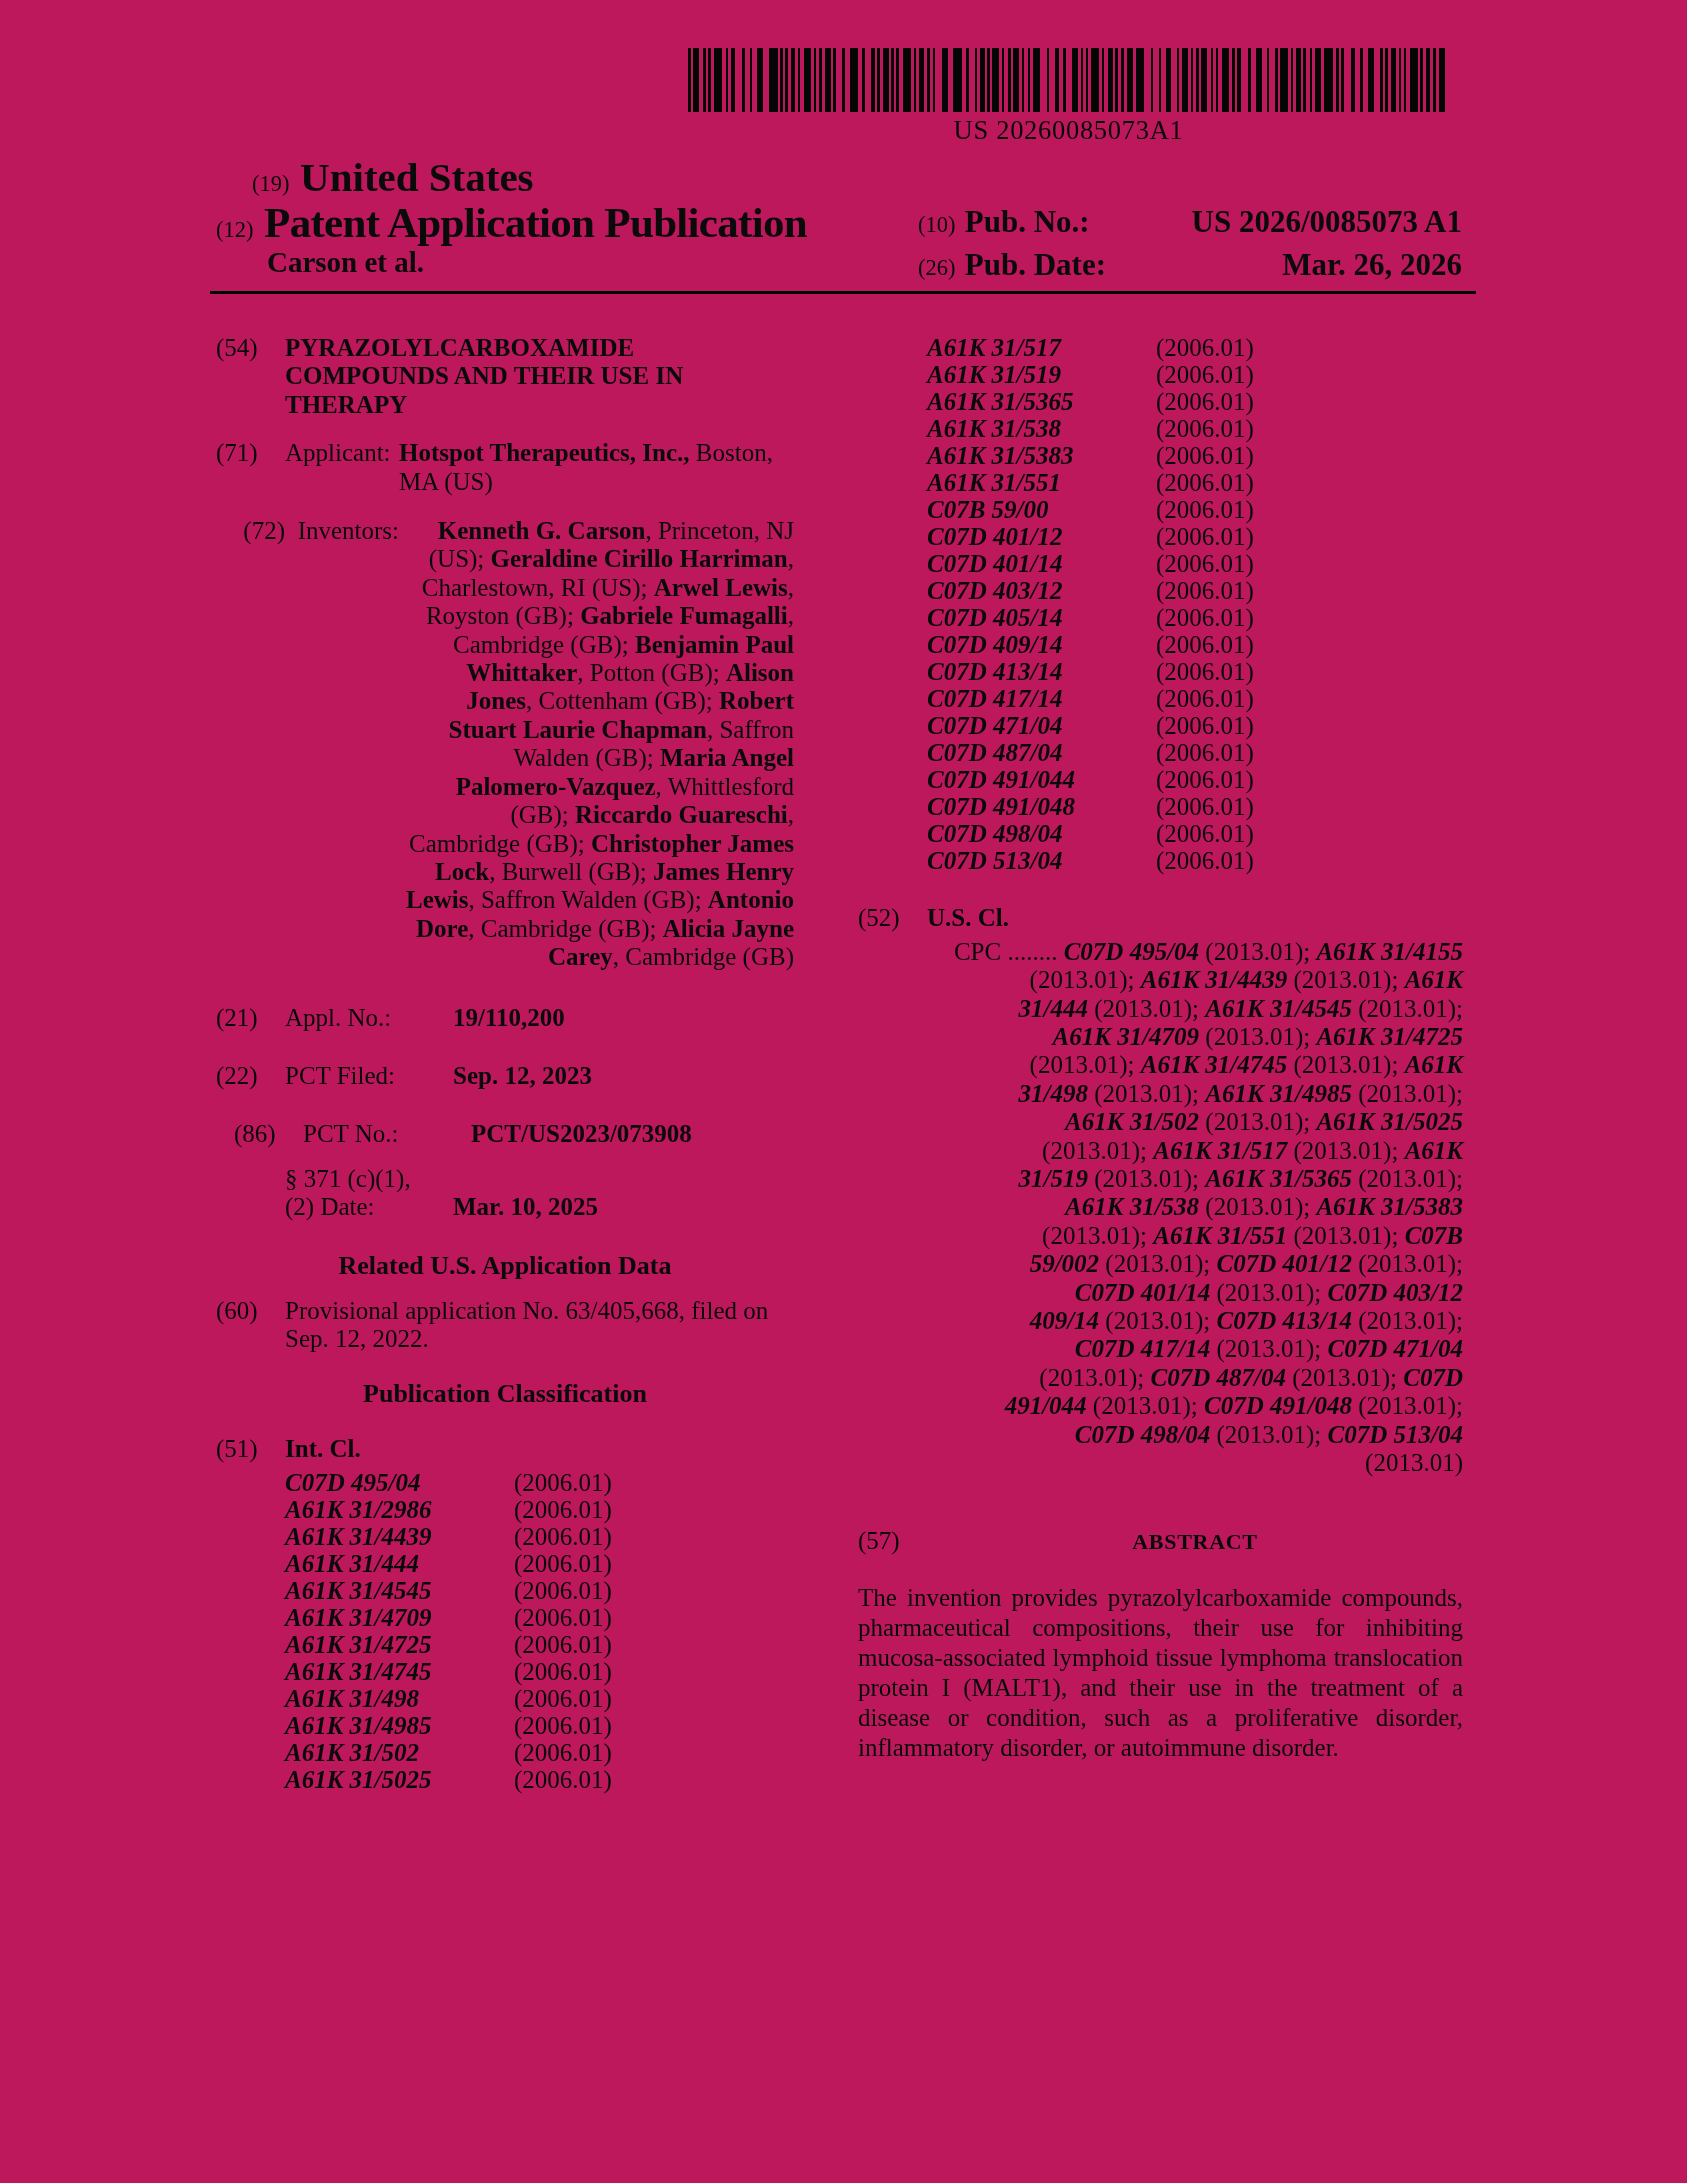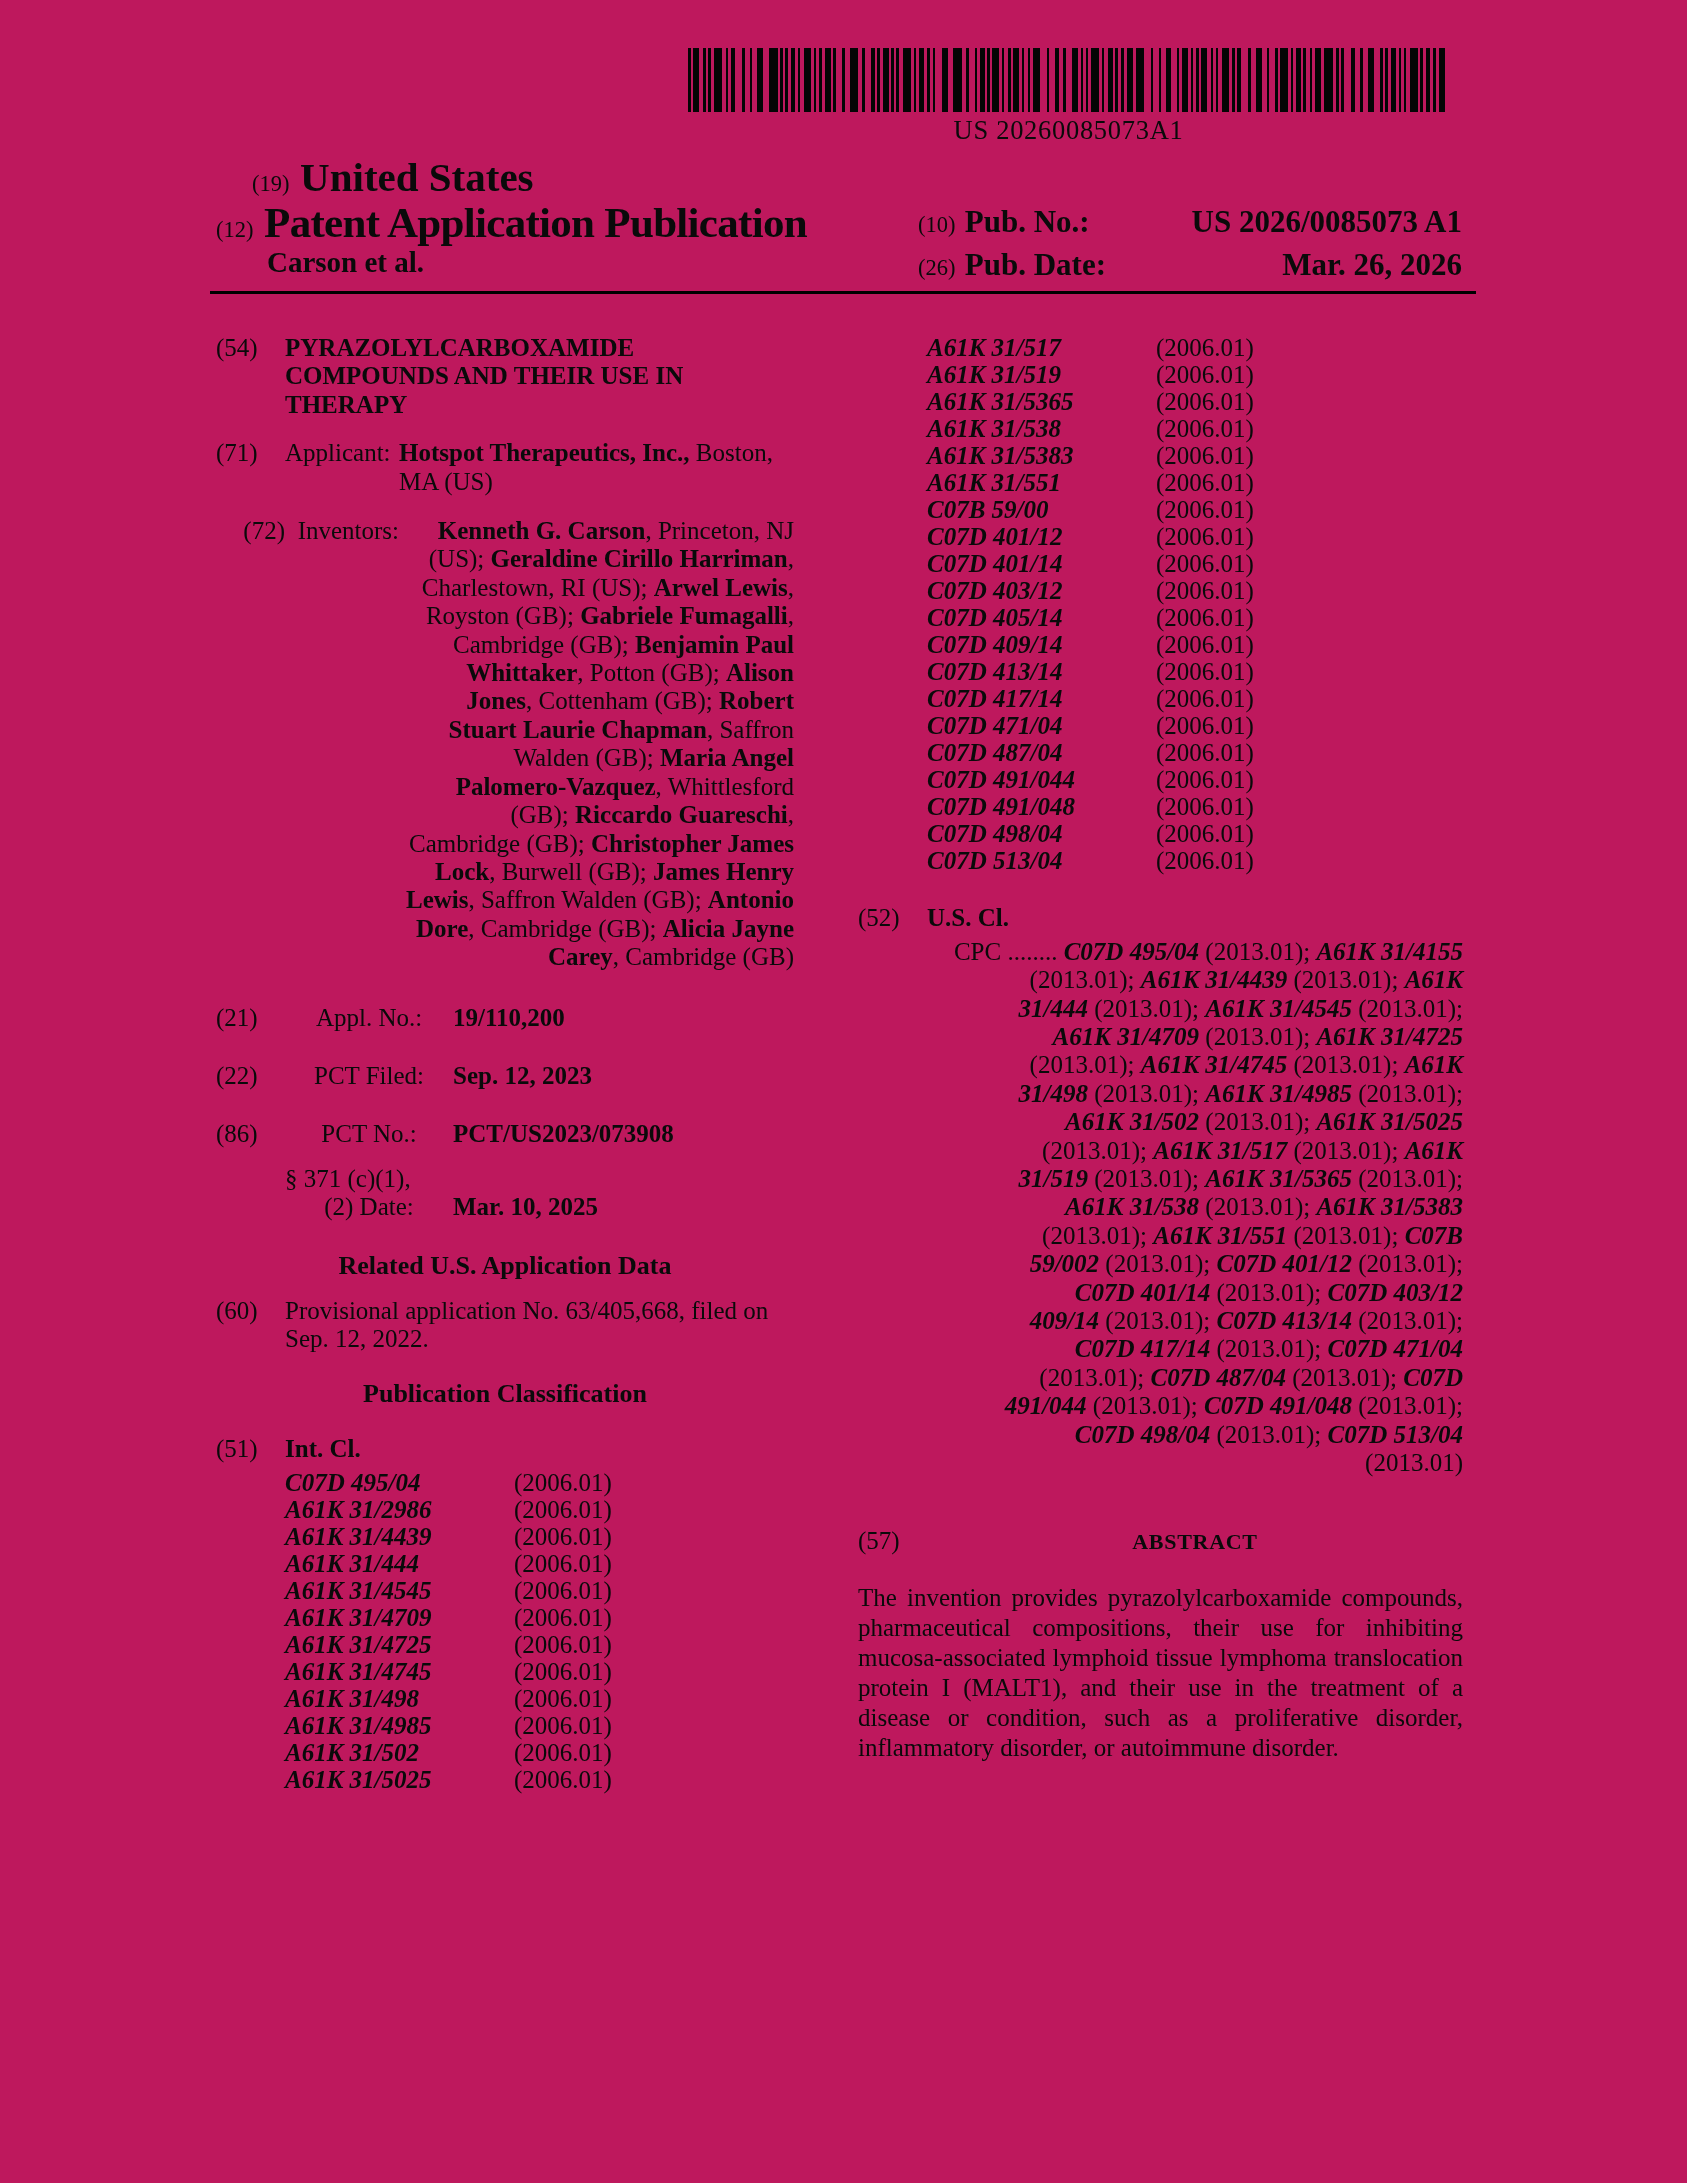--- a/index.html
+++ b/index.html
@@ -30,39 +30,39 @@
   .hvalue{font-size:31px;font-weight:bold;margin-left:auto;}
   .rule{position:absolute;left:210px;top:291px;width:1266px;height:3.3px;background:#000;}
   
   .columns{position:absolute;left:216px;top:334px;width:1246px;display:flex;gap:64px;
            font-size:25px;line-height:28.4px;}
   .col-left{width:578px;flex:none;}
   .col-right{width:605px;flex:none;}
   .field{display:flex;align-items:flex-start;}
   .tag{width:69px;flex:none;}
   .lab{width:114px;flex:none;}
-  .lab-wide{width:168px;flex:none;text-align:center;}
+  .lab-wide{width:168px;flex:none;}
   .val{flex:1;min-width:0;}
   .b{font-weight:bold;}
   .inv-name{font-weight:bold;}
   .center-head{text-align:center;font-weight:bold;font-size:26px;}
   
   .cls-row{display:flex;margin-left:69px;line-height:27px;}
   .cls-code{width:229px;flex:none;font-weight:bold;font-style:italic;}
   .cls-ver{flex:none;}
   
   .cpc{margin-left:66px;text-align:right;line-height:28.4px;}
   .cpc .code{font-weight:bold;font-style:italic;}
   
   .abs-head{display:flex;align-items:baseline;}
   .abs-head .val{text-align:center;font-weight:bold;font-size:22px;letter-spacing:0.7px;}
   .abs-text{text-align:justify;line-height:30px;}
   
   .mb30{margin-bottom:20px;}.mb32{margin-bottom:21px;}.mb48{margin-bottom:32px;text-align:right;}
-  .mb46{margin-bottom:30px;}.mb24{margin-bottom:16px;}.mb26{margin-bottom:17px;}
+  .mb46{margin-bottom:30px;}.mb24{margin-bottom:16px;margin-left:18px;}.mb26{margin-bottom:17px;}
   .mb40{margin-bottom:26.5px;}.mb52{margin-bottom:34px;}.mb8{margin-bottom:5.3px;}
   .mt76{margin-top:50px;}
   .s371{margin-left:69px;}
 </style>
 </head>
 <body>
 
 <div class="page">
 
   <div class="barcode-zone">

